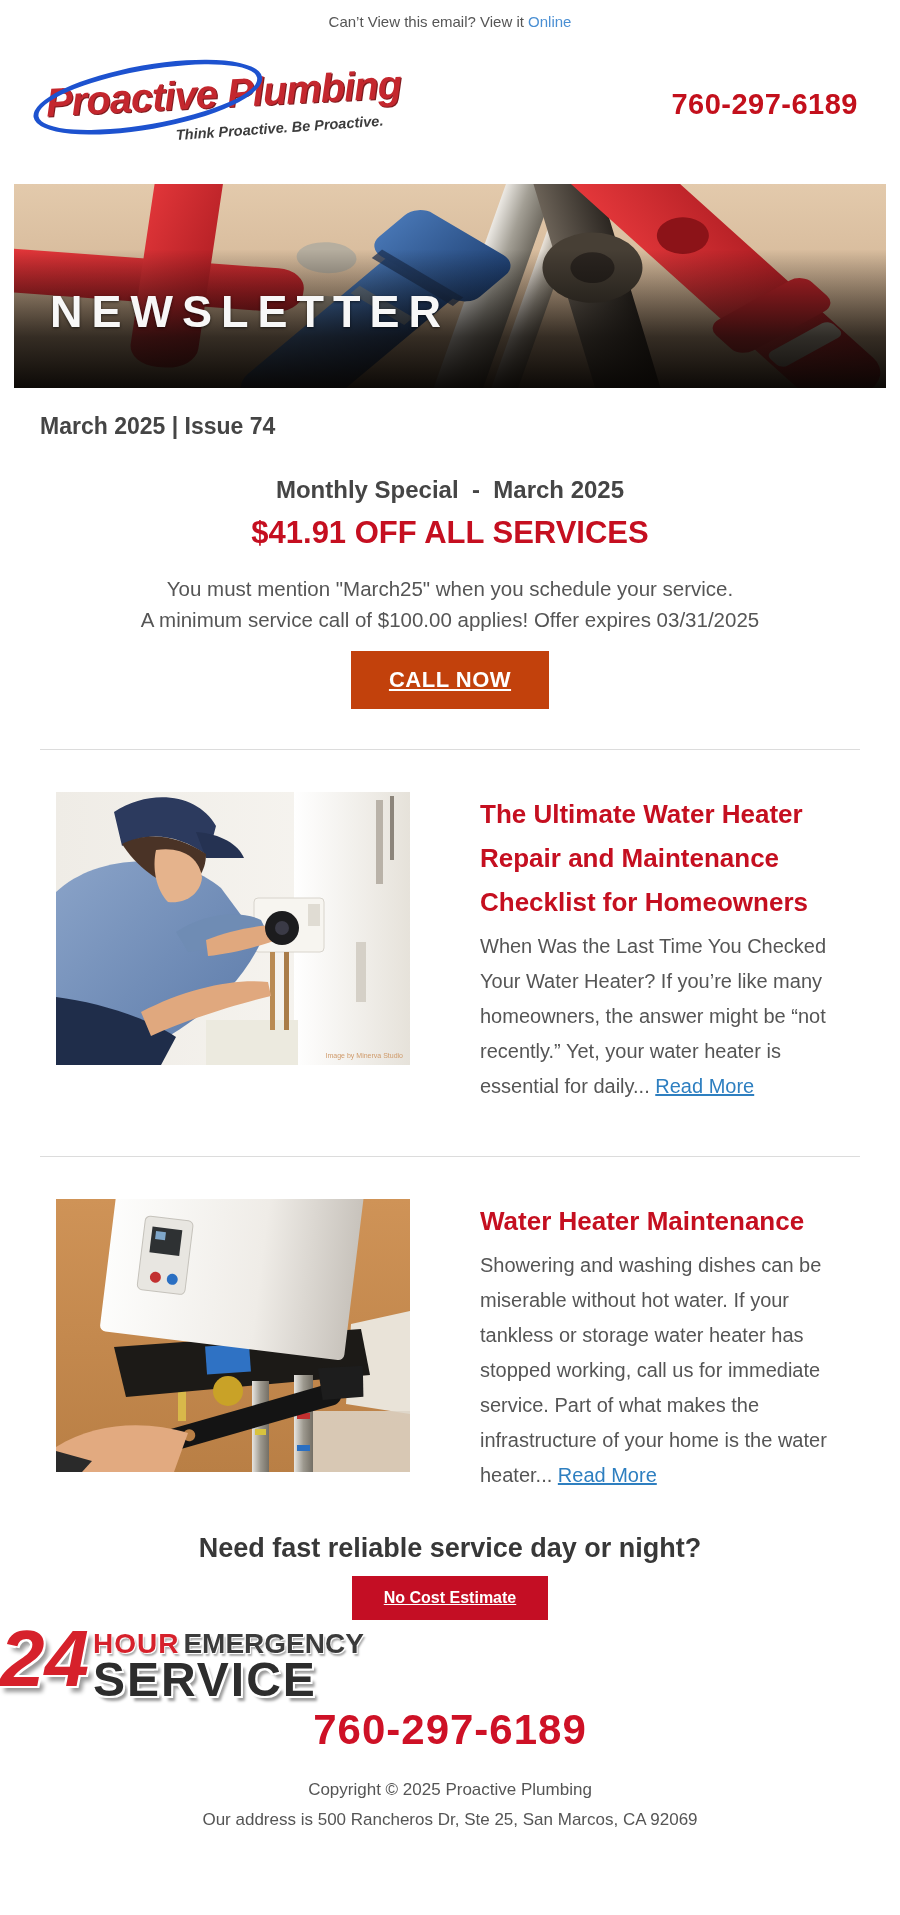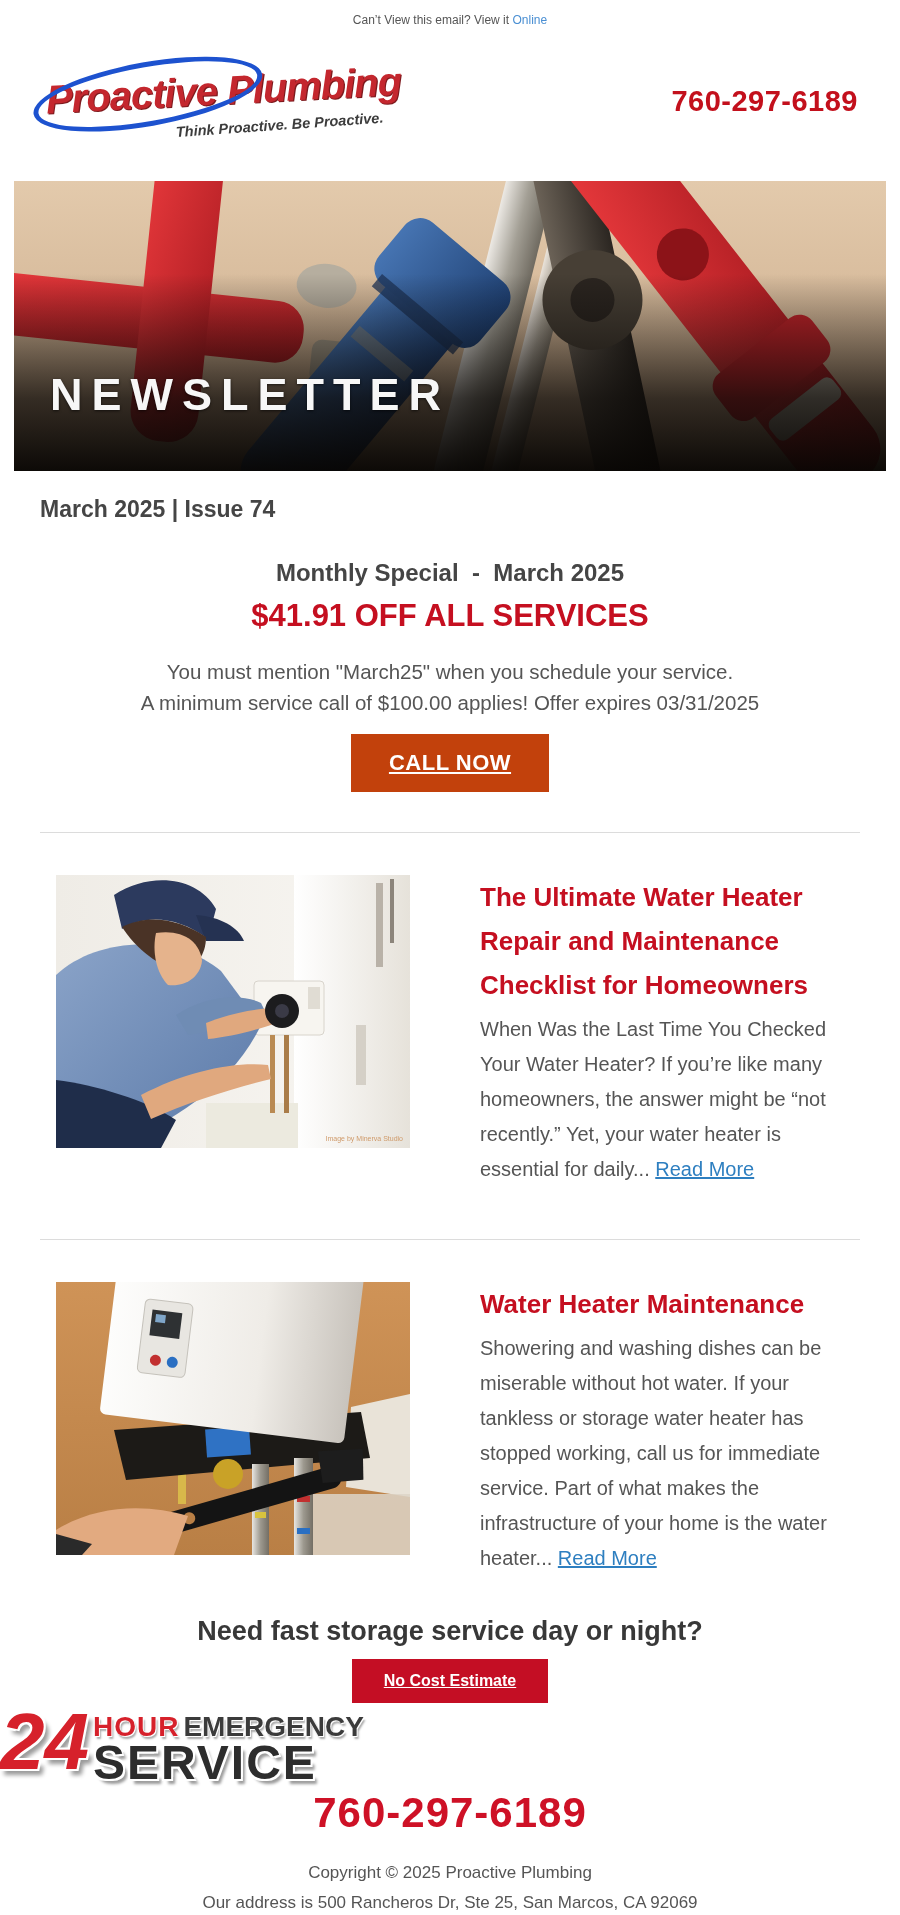--- a/index.html
+++ b/index.html
@@ -1,31 +1,31 @@
 <!DOCTYPE html>
 <html><head>
 <meta charset="utf-8">
 <style>
   * { box-sizing: border-box; margin: 0; padding: 0; }
   html,body { width: 900px; background:#ffffff; font-family:"Liberation Sans","DejaVu Sans",sans-serif; }
 
-  .preheader { text-align:center; padding:13px 7px 12px; font-size:12px; color:#555; }
+  .preheader { text-align:center; padding:13px 7px 12px; font-size:15px; color:#555; }
   .preheader a { color:#4a8fd3; text-decoration:none; }
 
   .header { display:flex; justify-content:space-between; align-items:flex-start; padding:16px 42px 4px 46px; height:134px; }
   .logo-wrap { position:relative; width:400px; transform:rotate(-3deg); padding-top:12px; }
   .logo-text { font-weight:bold; font-style:italic; font-size:40px; color:#c4272e;
                text-shadow:1px 1px 0 #7e1a1e; letter-spacing:-1px; white-space:nowrap; }
   .logo-ellipse { position:absolute; left:-14px; top:2px; width:232px; height:64px;
                   border:5px solid #1d52cf; border-radius:50%; transform:rotate(-7deg); pointer-events:none; }
   .tagline { font-size:14.5px; font-weight:bold; font-style:italic; color:#3c3c3c;
              margin:6px 0 0 128px; transform:rotate(-1deg); }
   .header-phone { font-size:29px; font-weight:bold; color:#c3101c; margin-top:30px; letter-spacing:0.5px; }
 
-  .hero { position:relative; margin:8px 14px 0; height:290px; overflow:hidden; background:#d8bc9d; }
+  .hero { position:relative; margin:8px 14px 0; height:204px; overflow:hidden; background:#d8bc9d; }
   .hero svg { position:absolute; inset:0; width:100%; height:100%; }
   .hero-title { position:absolute; left:36px; bottom:50px; color:#f7f7f7; font-size:45px;
                 font-weight:bold; letter-spacing:9px; text-shadow:0 1px 3px rgba(0,0,0,.6); }
 
   .issue { margin:25px 0 0 40px; font-size:23px; font-weight:bold; color:#454545; }
 
   .special { text-align:center; margin-top:36px; }
   .special-heading { font-size:24px; font-weight:bold; color:#454545; }
   .special-offer { font-size:31px; font-weight:bold; color:#c50f20; margin-top:11px; }
   .special-body { font-size:20.5px; color:#555; line-height:31px; margin-top:22px; }
@@ -264,21 +264,21 @@
   </div>
   <div class="article-text">
     <div class="article-title">Water Heater Maintenance</div>
     <p class="article-body">
       <span>Showering and washing dishes can be miserable without hot water. If your tankless or storage water heater has stopped working, call us for immediate service. Part of what makes the infrastructure of your home is the water heater... </span>
       <a href="#" class="read-more">Read More</a>
     </p>
   </div>
 </div>
 
-<div class="banner-heading">Need fast storage service day or night?</div>
+<div class="banner-heading">Need fast reliable service day or night?</div>
 <div class="banner-cta-row">
   <a href="#" class="banner-cta">No Cost Estimate</a>
 </div>
 
 <div class="badge">
   <span class="badge-24">24</span>
   <span class="badge-col">
     <span class="badge-row1">
       <span class="badge-hour">HOUR</span>
       <span class="badge-emergency">EMERGENCY</span>

